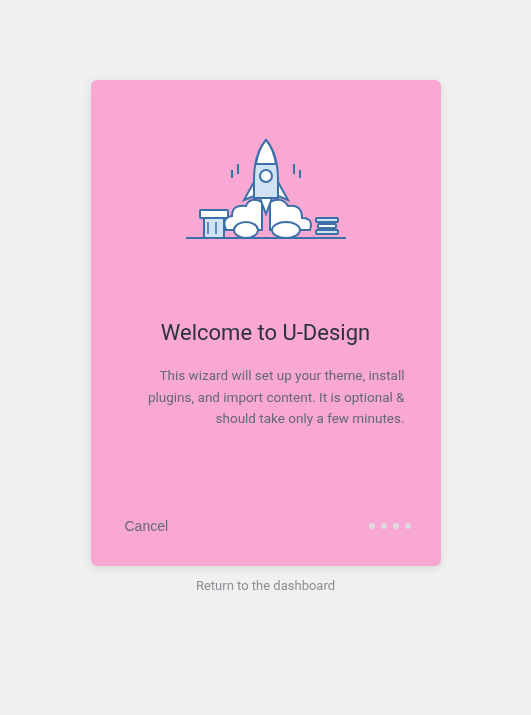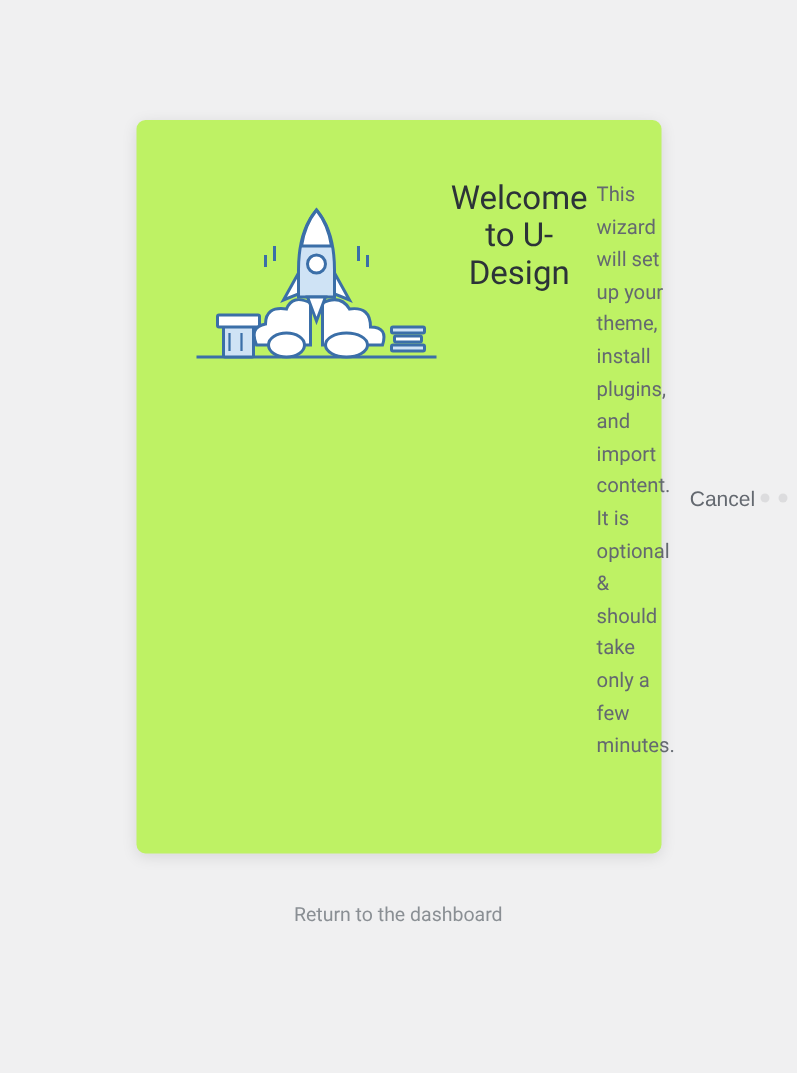--- a/index.html
+++ b/index.html
@@ -8,46 +8,46 @@
   height: 715px;
   background: #f0f0f1;
   font-family: -apple-system, BlinkMacSystemFont, "Segoe UI", Roboto, sans-serif;
   display: flex;
   flex-direction: column;
   align-items: center;
   padding-top: 80px;
 }
 .card {
   width: 350px;
-  background: #bef264;
+  background: #f9a8d4;
   border-radius: 6px;
   box-shadow: 0 2px 10px rgba(0,0,0,0.1);
   padding: 40px 30px 24px;
   display: flex;
-  flex-direction: row;
+  flex-direction: column;
 }
 .illustration {
   display: flex;
   justify-content: center;
   margin-bottom: 60px;
   margin-top: 10px;
 }
 .title {
   font-size: 22px;
   font-weight: 400;
   color: #2c3338;
   text-align: center;
   margin-bottom: 20px;
 }
 .description {
   font-size: 13.5px;
   color: #646970;
-  text-align: left;
+  text-align: right;
   line-height: 1.6;
-  margin-bottom: 36px;
+  margin-bottom: 80px;
   padding: 0 6px;
 }
 .footer {
   display: flex;
   align-items: center;
   justify-content: space-between;
 }
 .cancel-btn {
   background: none;
   border: none;
@@ -70,21 +70,21 @@
   background: #f0f0f1;
   border: none;
   border-radius: 4px;
   color: #1a6fb5;
   font-size: 14px;
   font-weight: 500;
   padding: 10px 20px;
   cursor: pointer;
 }
 .return-link {
-  margin-top: 34px;
+  margin-top: 12px;
   color: #8a8f94;
   font-size: 13px;
   text-decoration: none;
   cursor: pointer;
 }
 </style>
 </head>
 <body>
 
 <div class="card">

